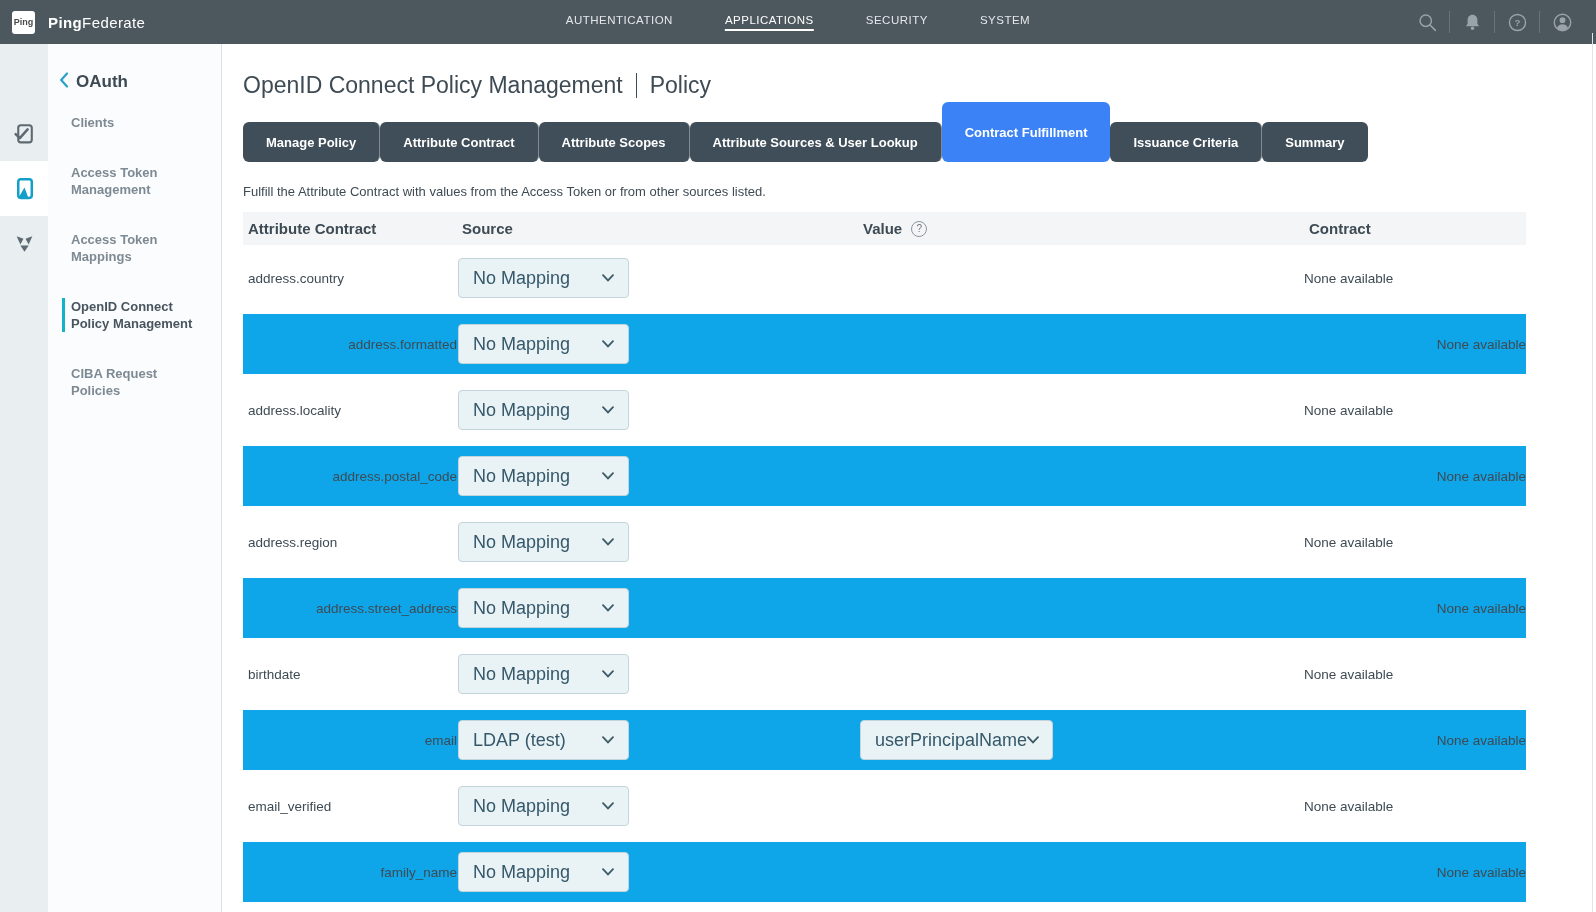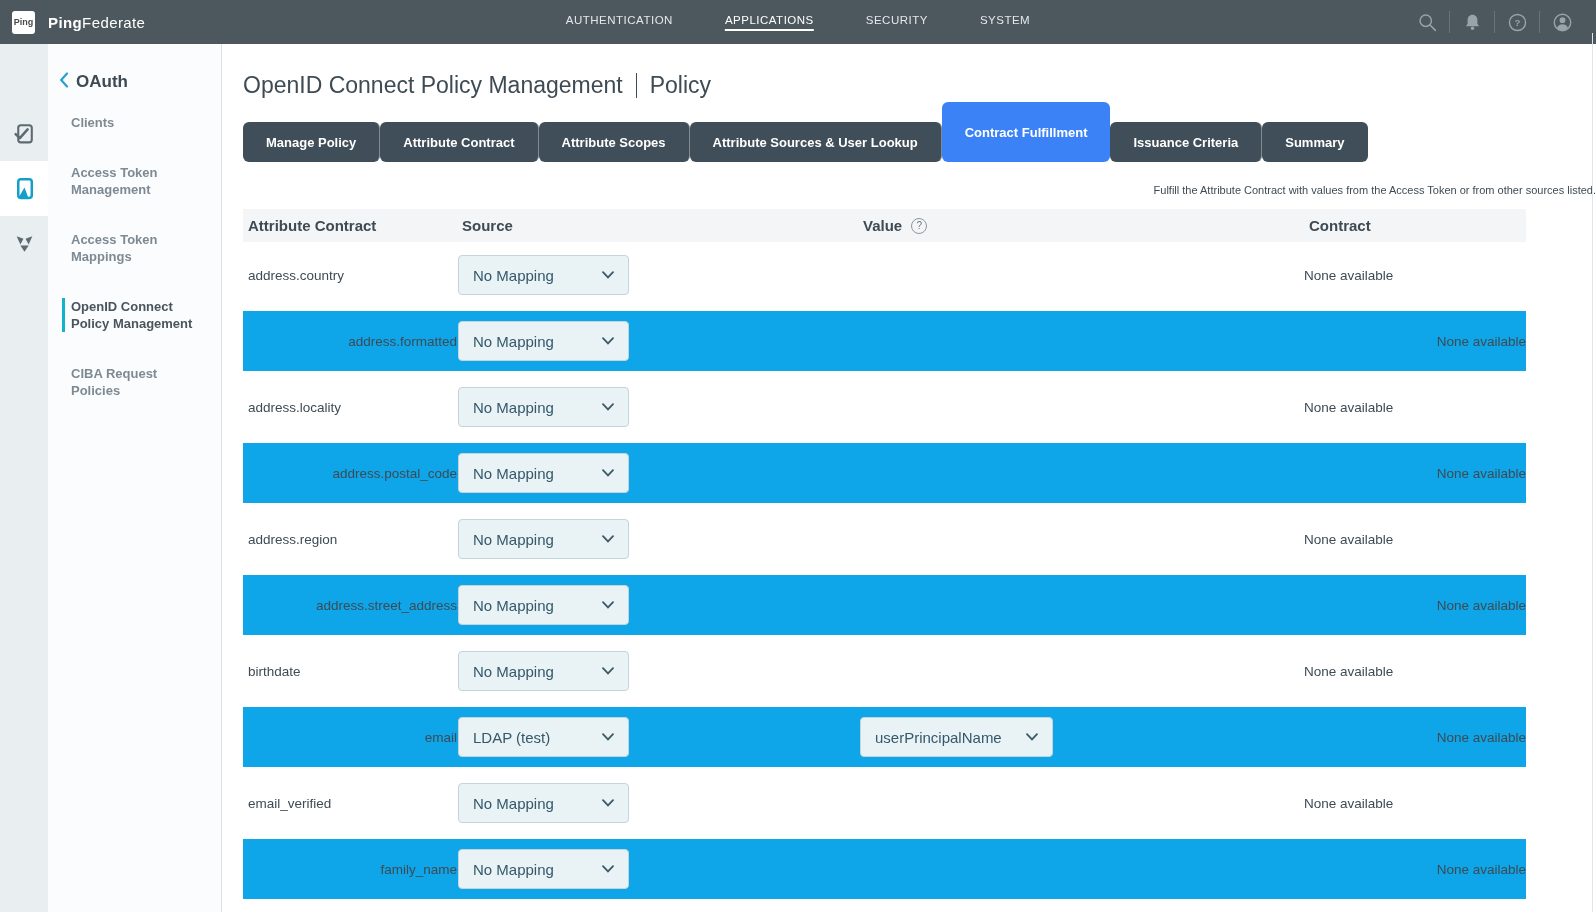--- a/index.html
+++ b/index.html
@@ -34,32 +34,32 @@
   .sidenav-item { margin:8px 0 33px 14px; padding-left:6px; border-left:3px solid transparent; font-size:13px; font-weight:700; color:#7e8a93; line-height:17px; width:138px; cursor:pointer; }
   .sidenav-item.active { color:#49555e; border-left-color:#10b3c7; }
   
   .content { flex:1; padding:25px 0 0 21px; background:#fff; position:relative; }
   .page-title { display:flex; align-items:center; gap:13px; font-size:23px; font-weight:400; color:#3e4b54; height:33px; }
   .title-sep { width:1px; height:25px; background:#3e4b54; }
   .tabs { margin-top:16px; display:flex; align-items:flex-end; height:44px; }
   .tab { background:#3f4e58; color:#fff; font-size:13px; font-weight:600; padding:0 23px; height:40px; display:flex; align-items:center; border-right:1px solid rgba(255,255,255,.35); cursor:pointer; white-space:nowrap;border-radius:6px; }
   .tab:last-child { border-right:none; }
   .tab.active { background:#3b82f6; height:60px; border-right:none; }
-  .description { margin-top:22px; font-size:11px; color:#3e4b54;text-align:right; }
+  .description { margin-top:22px; font-size:13px; color:#3e4b54; }
   
   .tbl { margin-top:13px; width:1283px; }
   .thead, .row { display:grid; grid-template-columns:214px 401px 446px 1fr; align-items:center; }
   .thead { background:#f3f5f6; height:33px; font-size:15px; font-weight:700; color:#3e4b54; }
   .thead .cell { padding-left:5px; }
   .th-value { display:flex; align-items:center; gap:9px; }
   .help-circle { width:16px; height:16px; border:1px solid #8d979d; border-radius:50%; color:#6d787f; font-size:10px; font-weight:400; display:flex; align-items:center; justify-content:center; cursor:pointer; }
   .row { height:66px; font-size:13.5px; color:#3e4b54; }
   .row.alt { background:#0ea5e9; box-shadow:inset 0 3px 0 #fff, inset 0 -3px 0 #fff;text-align:right; }
   .cell-attr { padding-left:5px; }
-  .dropdown { width:171px; height:40px; margin-left:1px; background:#e9f3f6; border:1px solid #c3d4da; border-radius:4px; display:flex; align-items:center; justify-content:space-between; padding:8px 14px; color:#35586a; font-size:15px; cursor:pointer; }
+  .dropdown { width:171px; height:40px; margin-left:1px; background:#e9f3f6; border:1px solid #c3d4da; border-radius:4px; display:flex; align-items:center; justify-content:space-between; padding:8px 14px; color:#35586a; font-size:18px; cursor:pointer; }
   .dropdown.wide { width:193px; margin-left:2px; }
   .dropdown .chev { display:flex; } .dropdown .chev svg { width:12px; height:8px; display:block; }
   .scroll-line { position:fixed; top:33px; right:3px; width:1px; height:879px; background:#e1e5e7; }
 </style>
 </head>
 <body>
 
 <header class="topbar">
   <div class="logo">
     <span>Ping</span>

